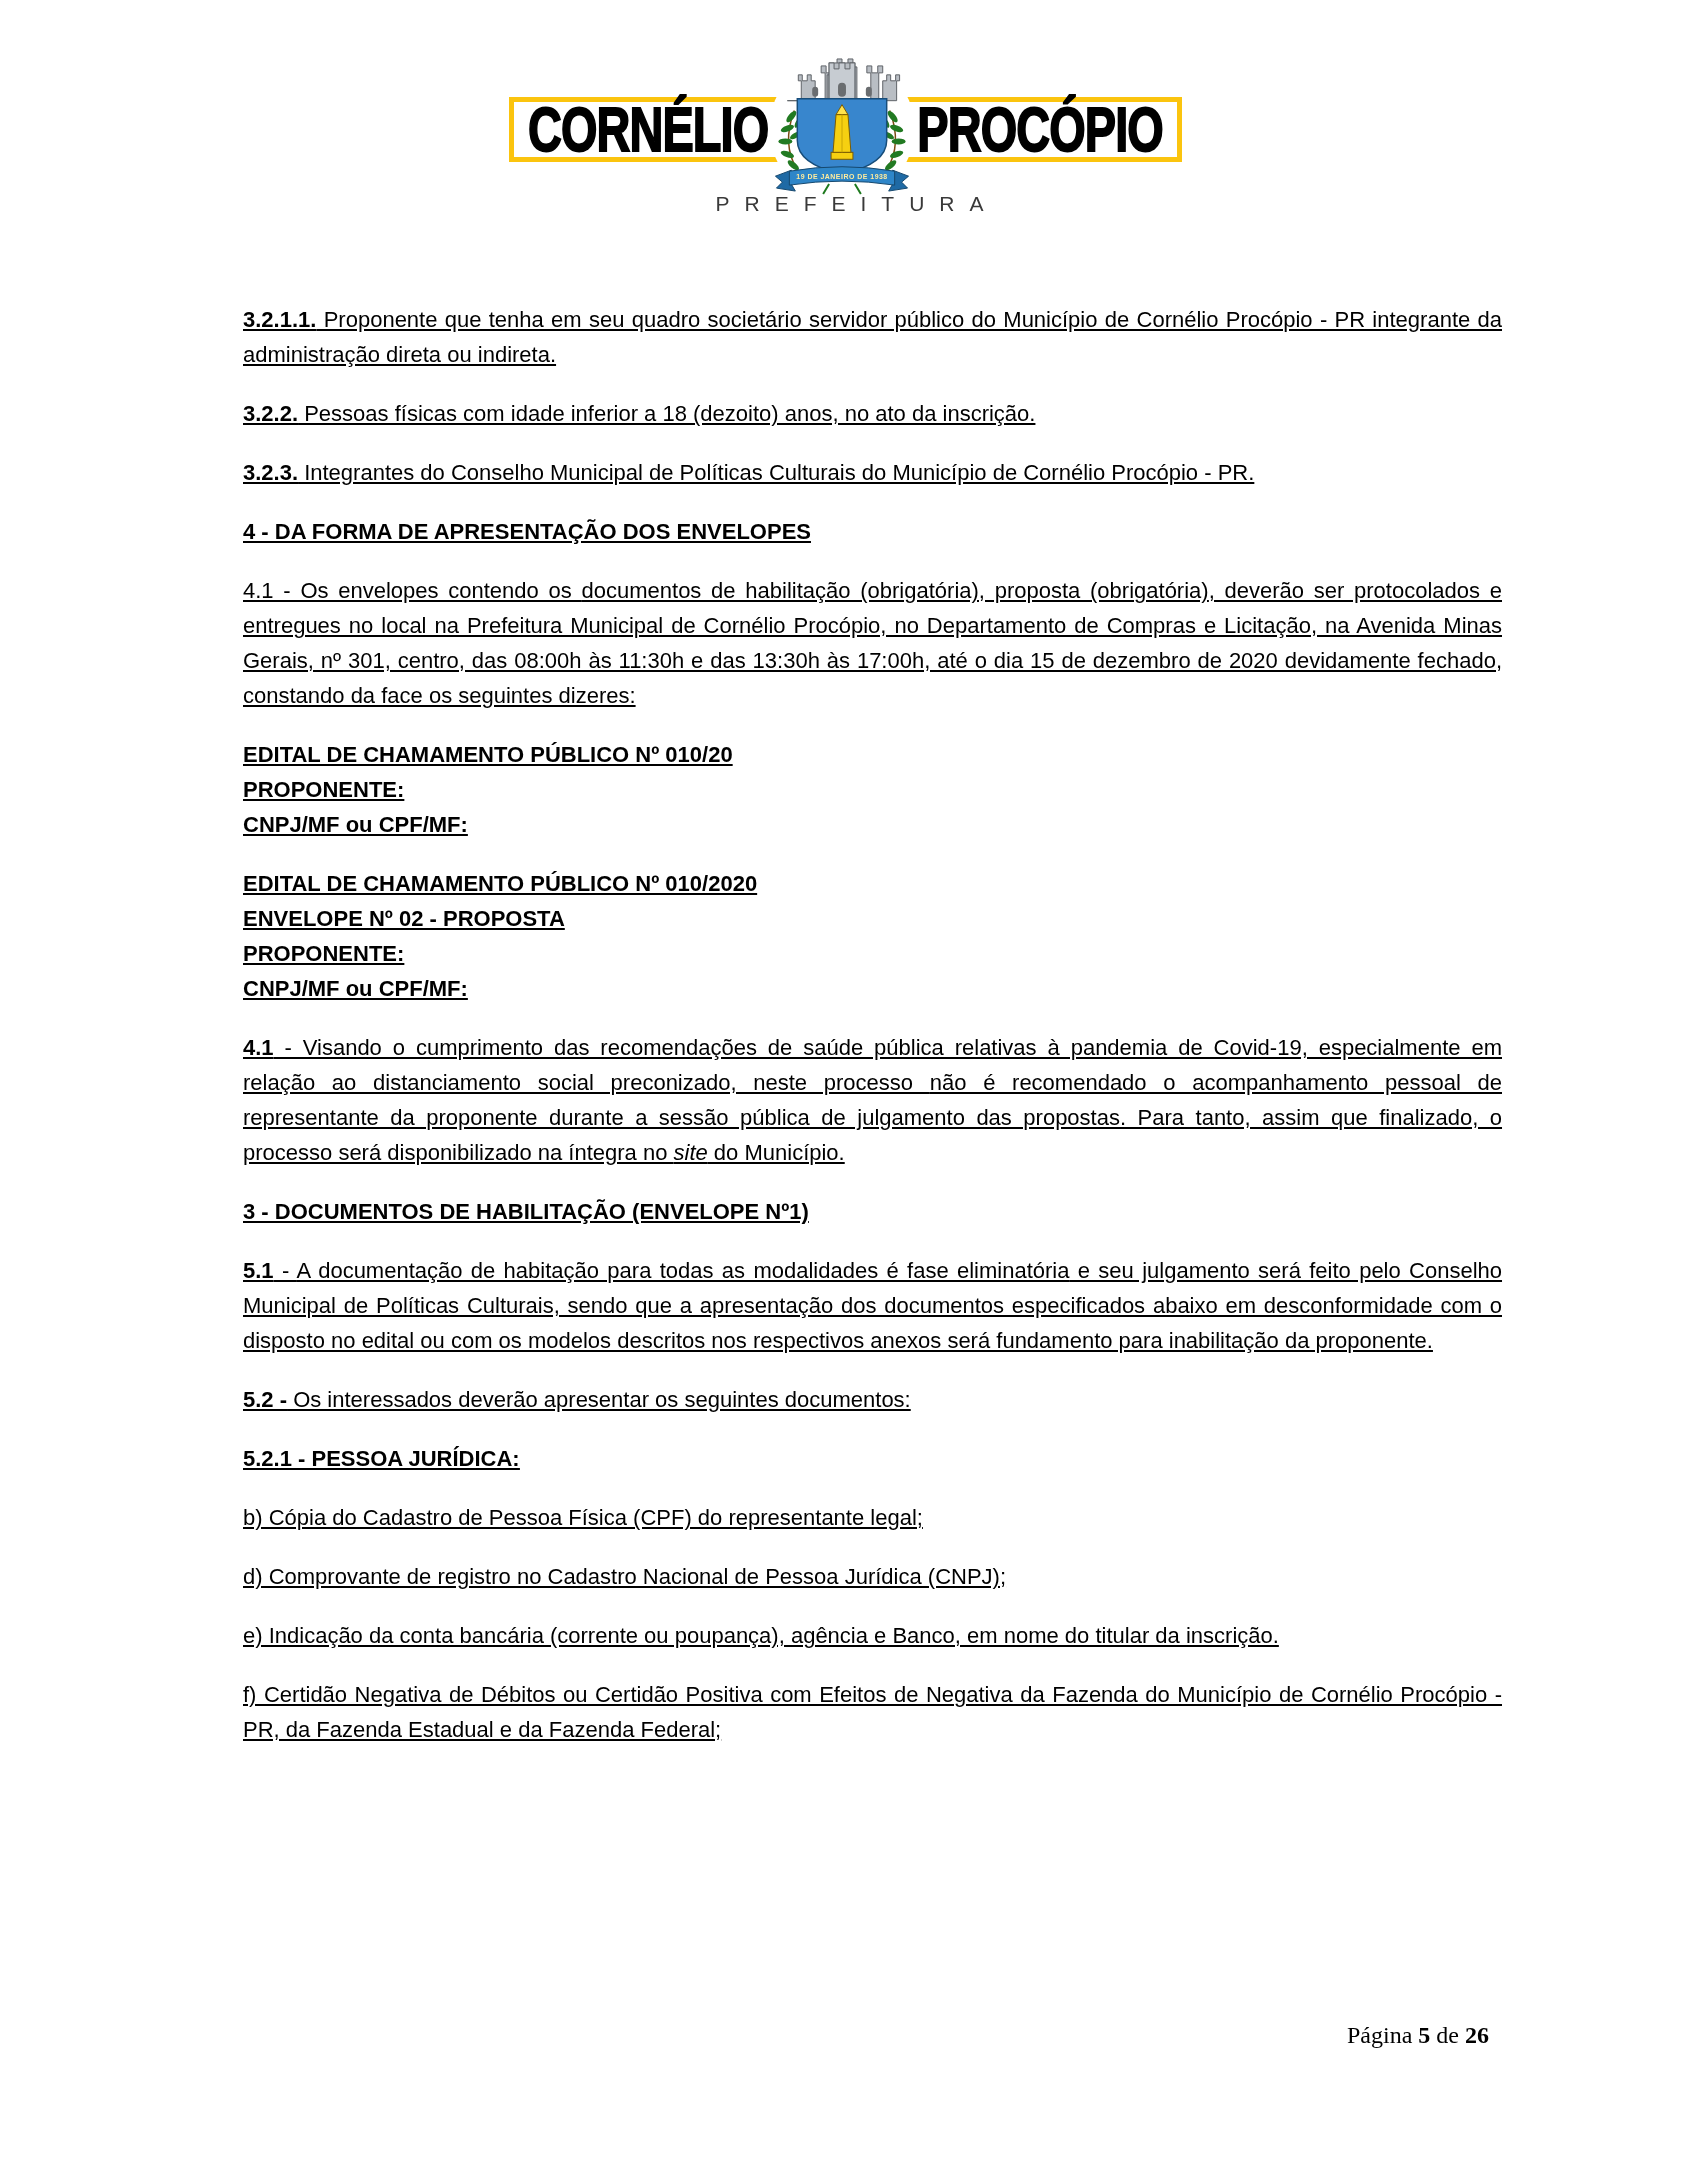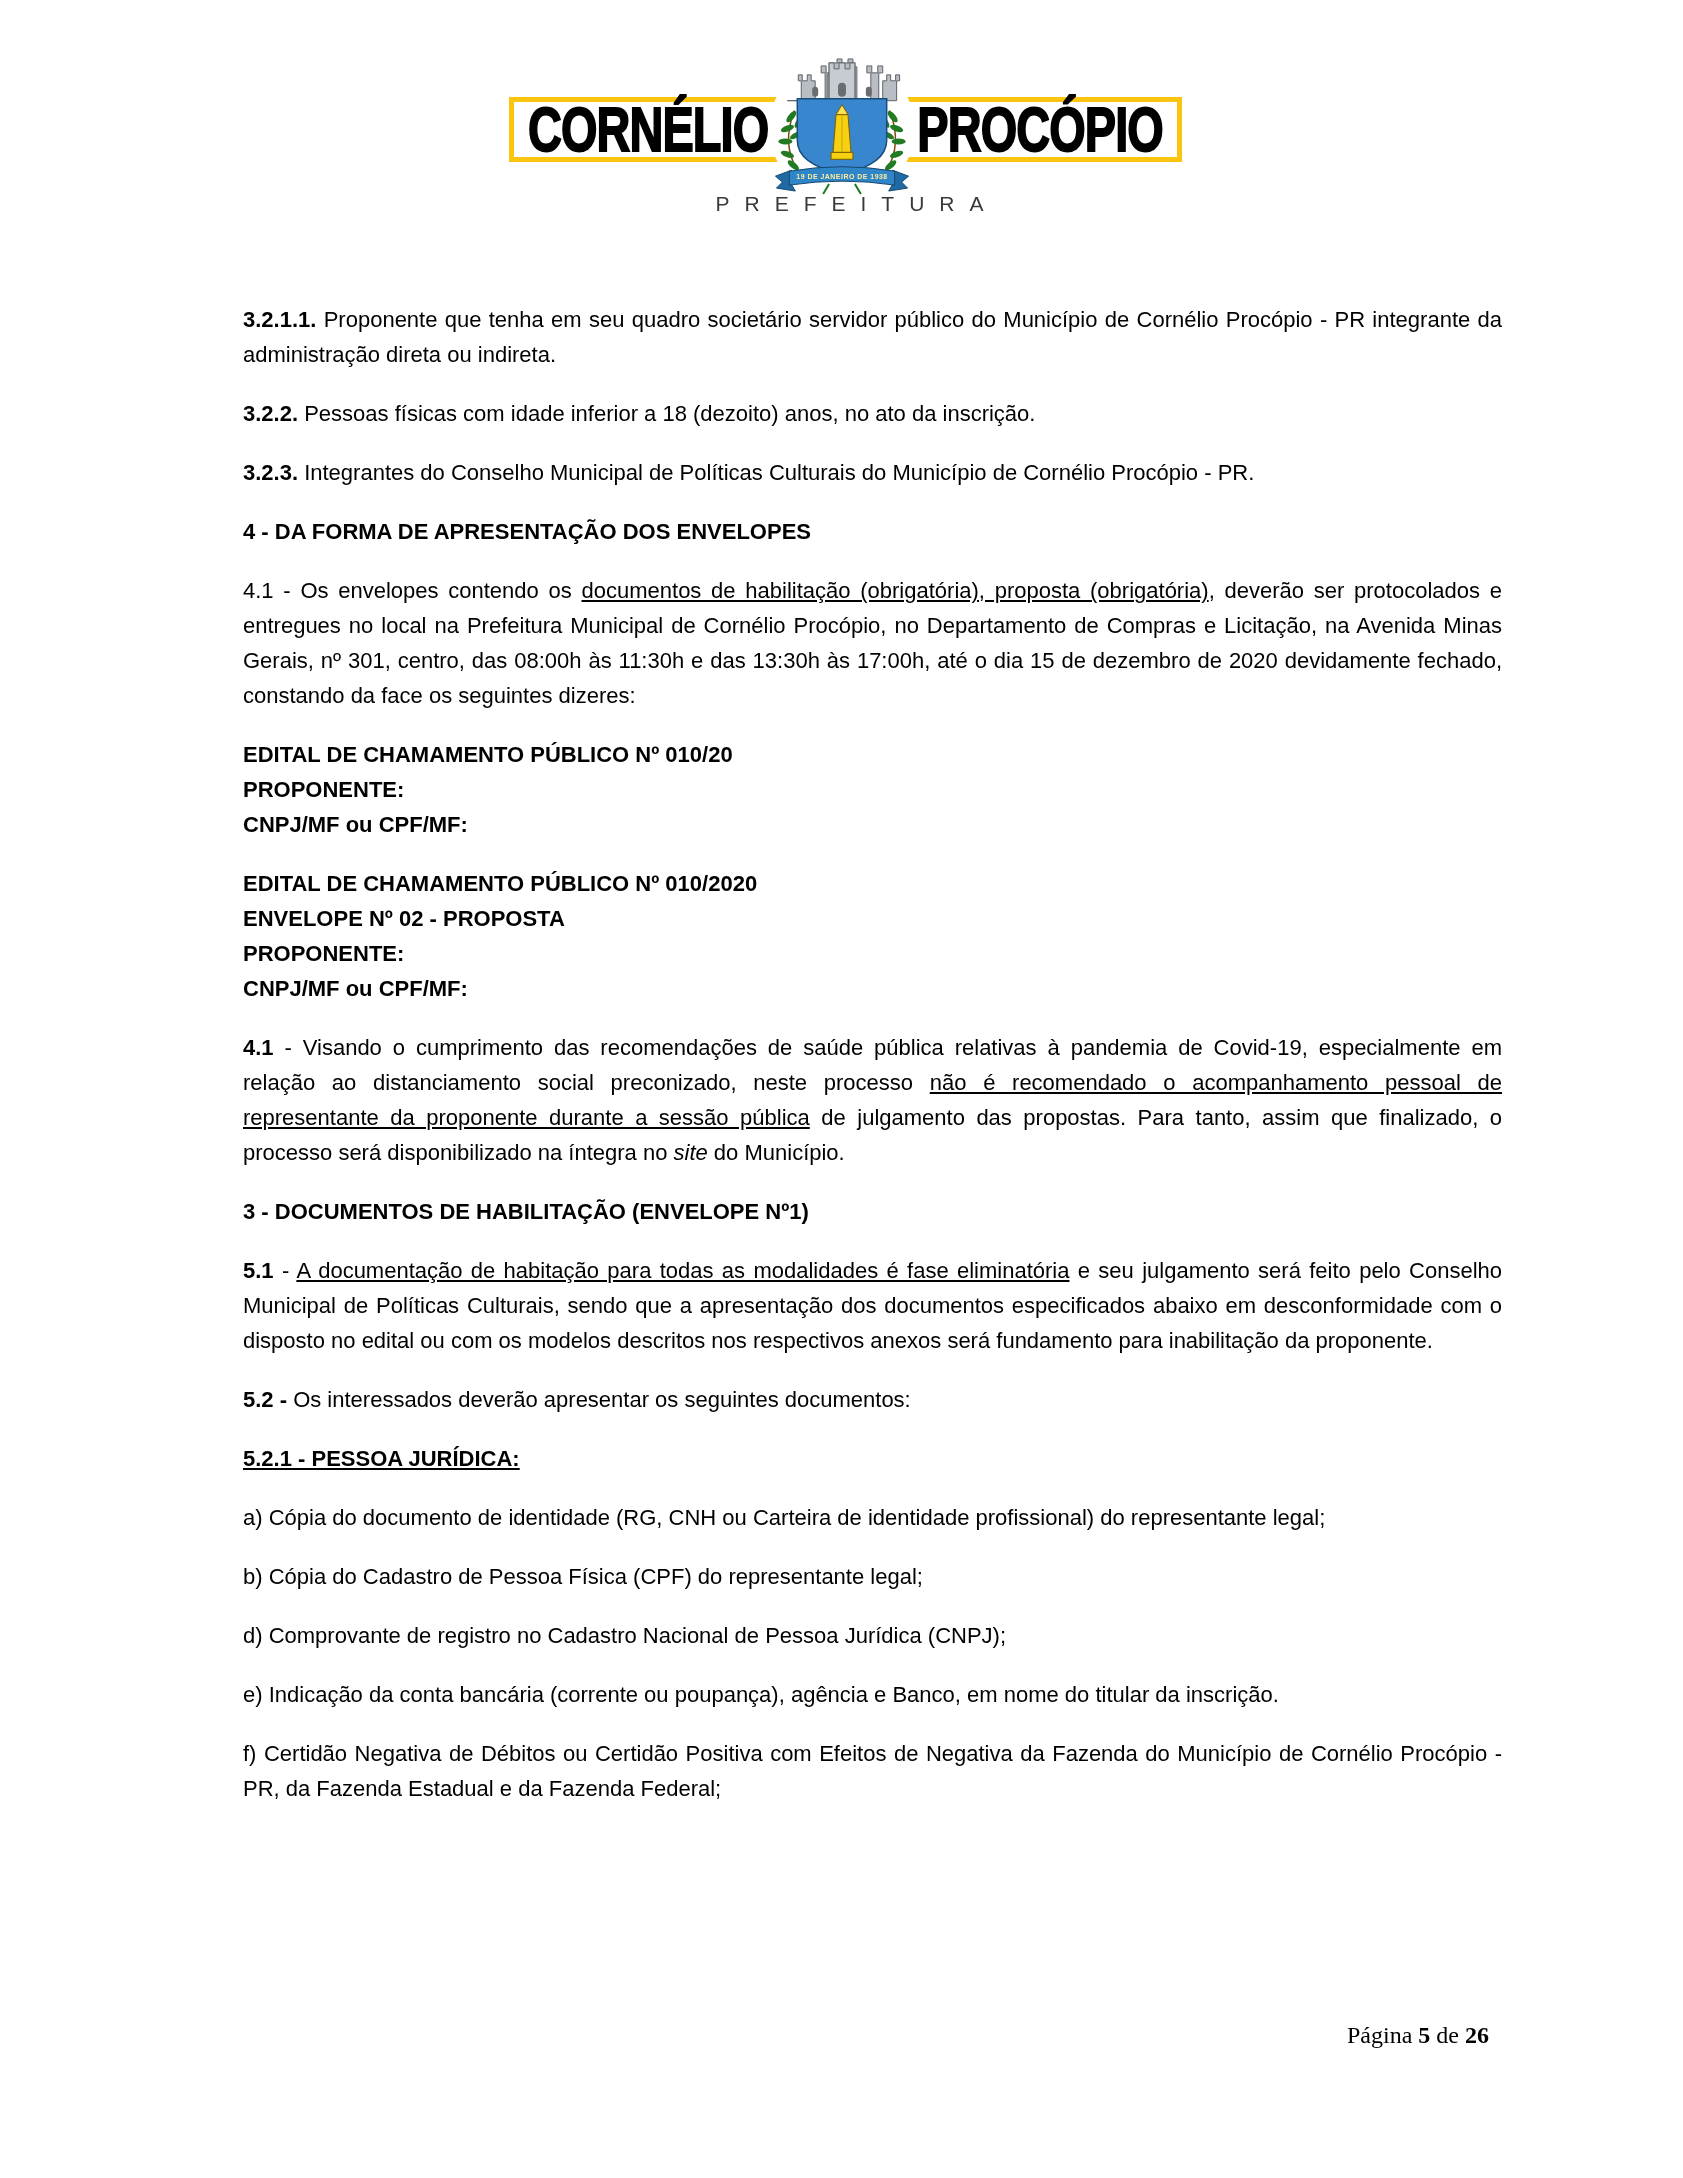--- a/index.html
+++ b/index.html
@@ -21,21 +21,21 @@
     -webkit-text-stroke:1.5px #000;display:inline-block;white-space:nowrap;
   }
   .logo-word.left{transform:scale(.92,1.22);transform-origin:left center;}
   .logo-word.right{transform:scale(.92,1.22);transform-origin:right center;}
   .crest{position:absolute;left:50%;top:2px;transform:translateX(-50%);}
   .prefeitura{
     position:absolute;top:141px;left:8px;width:100%;text-align:center;
     font-size:21px;letter-spacing:15px;color:#3a3a3a;text-indent:15px;
   }
   
-  .content{margin:85px 181px 0 243px;}
+  .content{margin:85px 181px 0 243px;text-decoration:underline;}
   .para{
     font-size:22px;line-height:35px;text-align:justify;
     margin:0 0 24px 0;
   }
   .heading{
     font-size:22px;line-height:35px;font-weight:bold;text-align:left;
     margin:6px 0 24px 0;
   }
   .env-block{font-weight:bold;font-size:22px;line-height:35px;margin:0 0 24px 0;}
   .b{font-weight:bold;}
@@ -148,21 +148,20 @@
     <p class="para"><span class="b">4.1</span><span> - Visando o cumprimento das recomendações de saúde pública relativas à pandemia de Covid-19, especialmente em relação ao distanciamento social preconizado, neste processo </span><span class="u">não é recomendado o acompanhamento pessoal de representante da proponente durante a sessão pública</span><span> de julgamento das propostas. Para tanto, assim que finalizado, o processo será disponibilizado na íntegra no </span><span class="i">site</span><span> do Município.</span></p>
 
     <p class="heading">3 - DOCUMENTOS DE HABILITAÇÃO (ENVELOPE Nº1)</p>
 
     <p class="para"><span class="b">5.1</span><span> - </span><span class="u">A documentação de habitação para todas as modalidades é fase eliminatória</span><span> e seu julgamento será feito pelo Conselho Municipal de Políticas Culturais, sendo que a apresentação dos documentos especificados abaixo em desconformidade com o disposto no edital ou com os modelos descritos nos respectivos anexos será fundamento para inabilitação da proponente.</span></p>
 
     <p class="para"><span class="b">5.2 -</span><span> Os interessados deverão apresentar os seguintes documentos:</span></p>
 
     <p class="heading bu">5.2.1 - PESSOA JURÍDICA:</p>
 
-    <p class="para">a) Cópia do documento de identidade (RG, CNH ou Carteira de identidade profissional) do representante legal;</p>
     <p class="para">b) Cópia do Cadastro de Pessoa Física (CPF) do representante legal;</p>
     <p class="para">d) Comprovante de registro no Cadastro Nacional de Pessoa Jurídica (CNPJ);</p>
     <p class="para">e) Indicação da conta bancária (corrente ou poupança), agência e Banco, em nome do titular da inscrição.</p>
     <p class="para">f) Certidão Negativa de Débitos ou Certidão Positiva com Efeitos de Negativa da Fazenda do Município de Cornélio Procópio - PR, da Fazenda Estadual e da Fazenda Federal;</p>
 
   </div>
 
   <div class="footer"><span>Página </span><span class="b">5</span><span> de </span><span class="b">26</span></div>
 
 </div>

